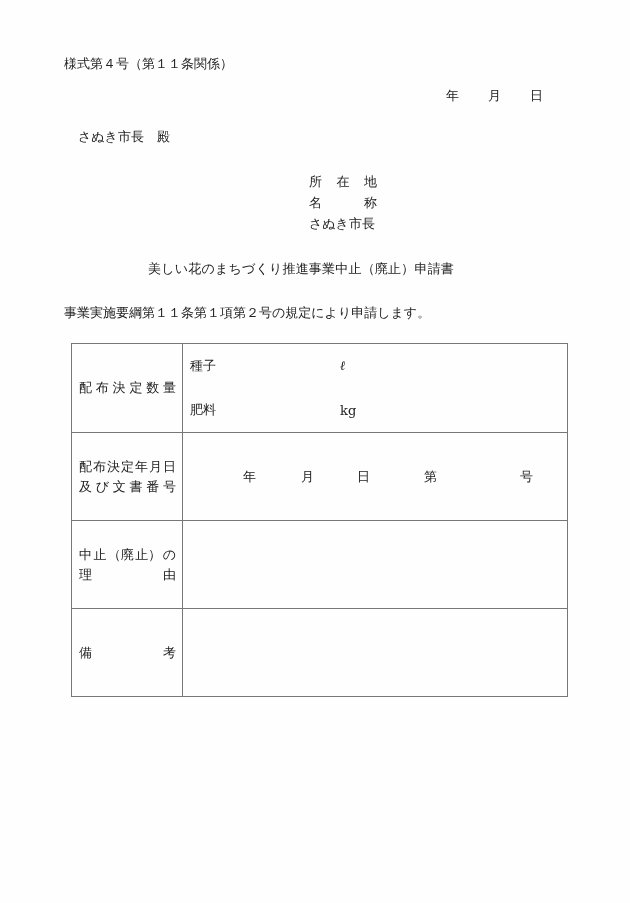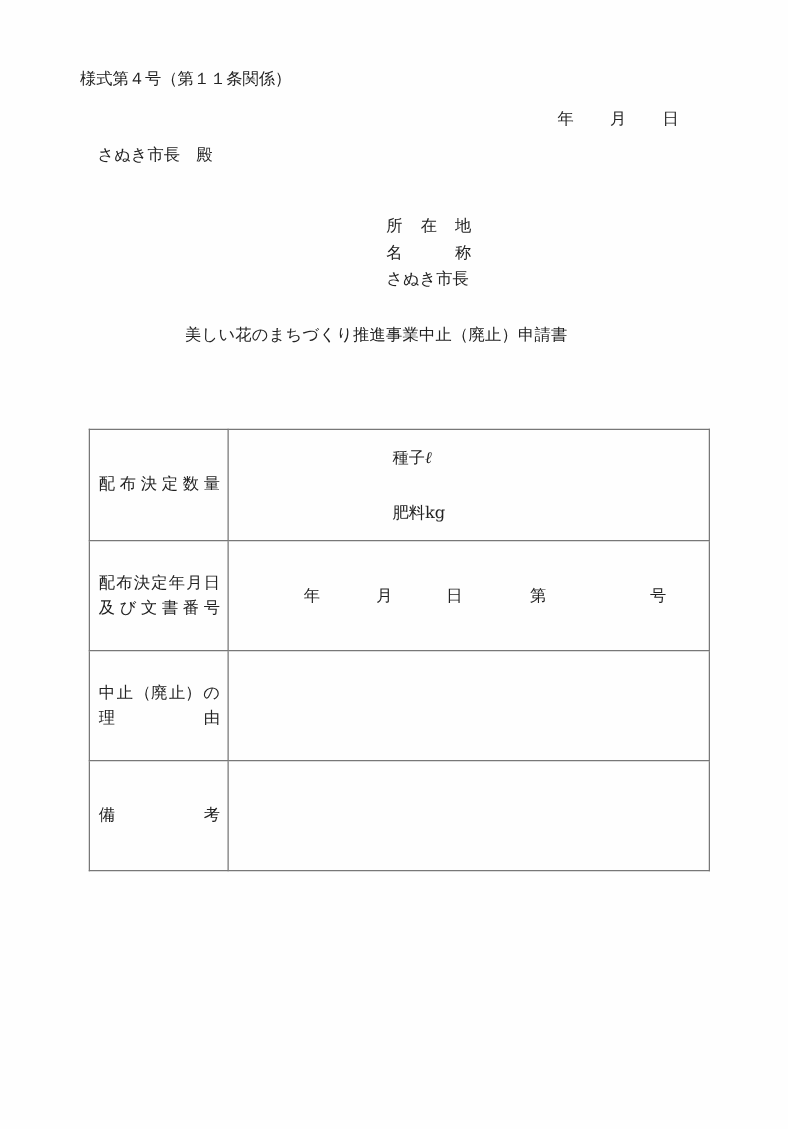--- a/index.html
+++ b/index.html
@@ -9,38 +9,38 @@
       position: relative;
       font-family: "DejaVu Serif", "Liberation Serif", serif;
       color: #222;
       font-size: 13px;
       overflow: hidden;
     }
     .abs { position: absolute; white-space: nowrap; line-height: 16px; }
     #form-number { left: 64px; top: 56px; }
     #date-line { left: 446px; top: 88px; word-spacing: 0; }
     #date-line span { display: inline-block; }
-    #addressee { left: 78px; top: 117px; }
+    #addressee { left: 78px; top: 129px; }
     #applicant { left: 309px; top: 174px; }
     #applicant .row { height: 21px; line-height: 16px; display: flex; justify-content: space-between; width: 68px; }
     #title { left: 148px; top: 261px; letter-spacing: 0.2px; }
     #body-text { left: 64px; top: 302px; line-height: 21px; }
     #body-text .l1 { padding-left: 12px; }
 
     table#form-table {
       position: absolute; left: 71px; top: 343px;
       width: 497px; border-collapse: collapse;
       table-layout: fixed;
     }
     #form-table td { border: 1.3px solid #777; padding: 0; vertical-align: middle; }
     #form-table td.label { width: 110px; }
     #form-table tr { height: 88px; }
     .label-inner { padding: 0 6px 0 7px; font-size: 13px; line-height: 20px; }
     .spread { display: flex; justify-content: space-between; }
-    .qty-row { display: flex; padding-left: 7px; height: 44px; align-items: center; text-align: right; }
+    .qty-row { display: flex; padding-left: 7px; height: 44px; align-items: center; }
     .qty-row .name { width: 150px; }
     .date-cells { display: flex; padding-left: 60px; }
     .date-cells span { display: inline-block; }
   </style>
 </head>
 <body>
 
 <div class="abs" id="form-number">様式第４号（第１１条関係）</div>
 
 <div class="abs" id="date-line">
@@ -60,20 +60,21 @@
     <span>称</span>
   </div>
   <div class="row">
     <span>さぬき市長</span>
   </div>
 </div>
 
 <div class="abs" id="title">美しい花のまちづくり推進事業中止（廃止）申請書</div>
 
 <div class="abs" id="body-text">
+  <div>事業実施要綱第１１条第１項第２号の規定により申請します。</div>
 </div>
 
 <table id="form-table">
   <tbody>
       <tr>
     <td class="label">
       <div class="label-inner spread">
         <span>配</span>
         <span>布</span>
         <span>決</span>

